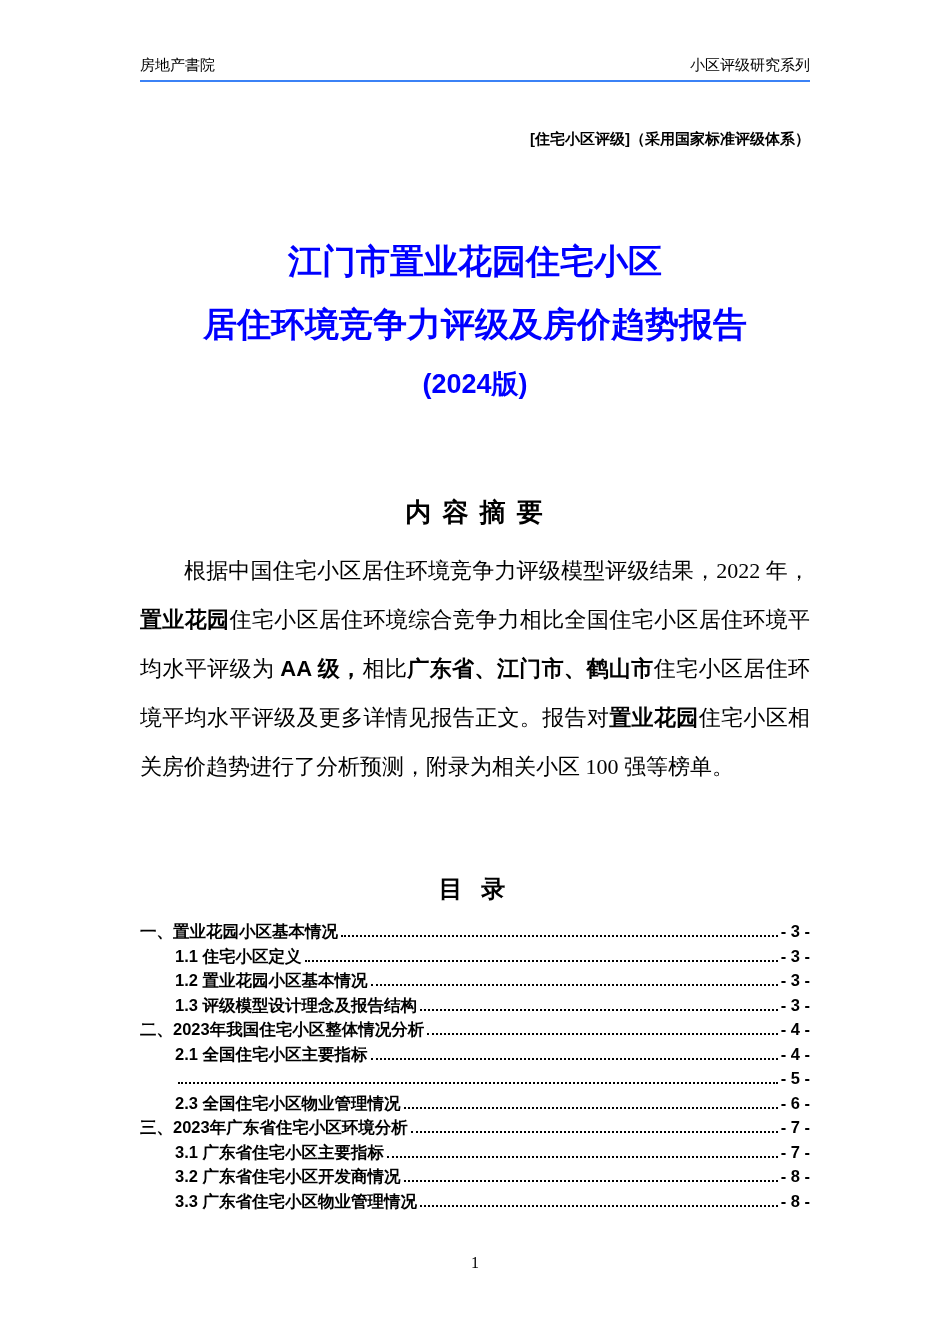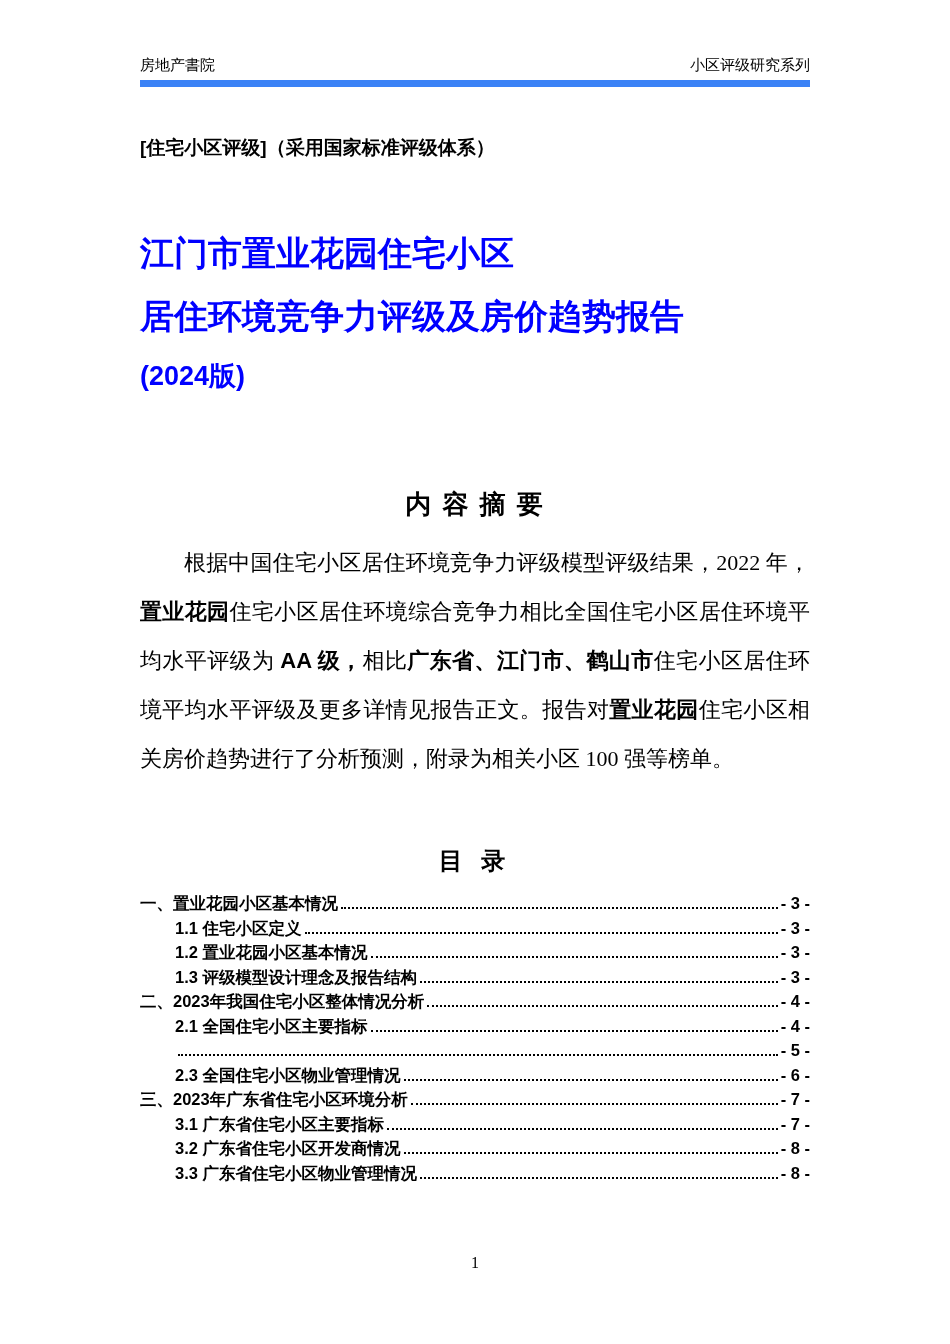--- a/index.html
+++ b/index.html
@@ -16,34 +16,35 @@
     padding: 56px 140px 0 140px;
     position: relative;
   }
   
   .doc-header {
     display: flex;
     justify-content: space-between;
     align-items: flex-end;
     font-size: 15px;
     padding-bottom: 5px;
-    border-bottom: 7px solid #3b82f6;
+    border-bottom: 2px solid #3b82f6;
     font-family: "Liberation Serif", "DejaVu Serif", serif;
   }
   
   .note {
     margin-top: 48px;
-    font-size: 19px;
-    font-weight: bold;
-    font-family: "Liberation Sans", "DejaVu Sans", sans-serif;
+    font-size: 15px;
+    font-weight: bold;
+    font-family: "Liberation Sans", "DejaVu Sans", sans-serif;
+    text-align: right;
   }
   
   .title-block {
-    text-align: left;
-    margin-top: 68px;
+    text-align: center;
+    margin-top: 88px;
     color: #0000FF;
     font-family: "Liberation Sans", "DejaVu Sans", sans-serif;
     font-weight: bold;
   }
   .title-line1 { font-size: 34px; line-height: 1.45; }
   .title-line2 { font-size: 34px; line-height: 1.45; margin-top: 14px; }
   .title-line3 { font-size: 27px; line-height: 1.4; margin-top: 16px; }
   
   .summary-heading {
     margin-top: 92px;
@@ -59,21 +60,21 @@
     line-height: 49px;
     text-align: justify;
     text-indent: 2em;
   }
   .summary-paragraph .b {
     font-weight: bold;
     font-family: "Liberation Sans", "DejaVu Sans", sans-serif;
   }
   
   .toc-heading {
-    margin-top: 62px;
+    margin-top: 82px;
     text-align: center;
     font-size: 24px;
     letter-spacing: 6px;
     font-family: "Liberation Sans", "DejaVu Sans", sans-serif;
     font-weight: bold;
   }
   .toc {
     margin-top: 14px;
     font-size: 16.5px;
     font-weight: bold;

